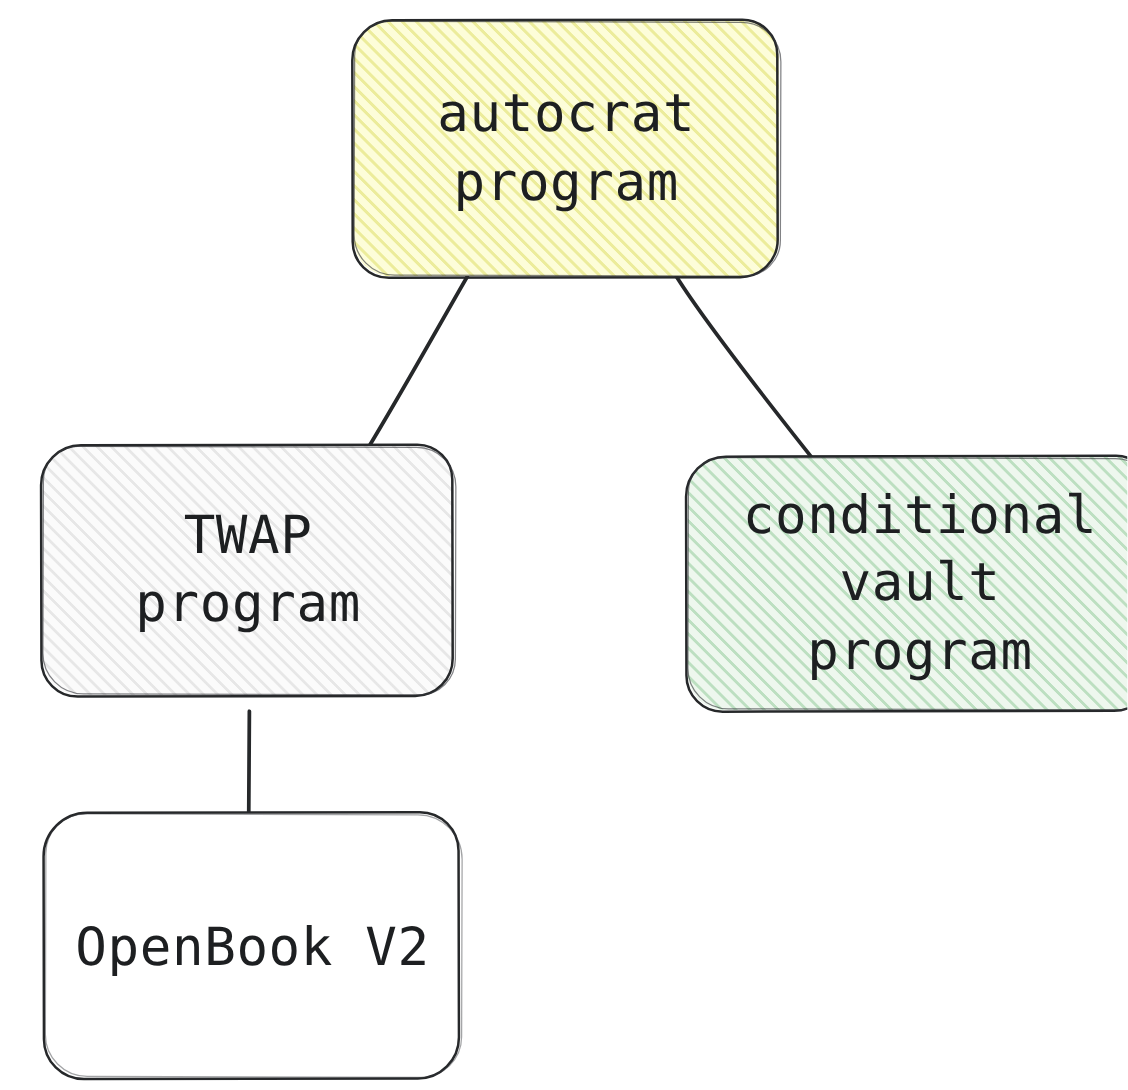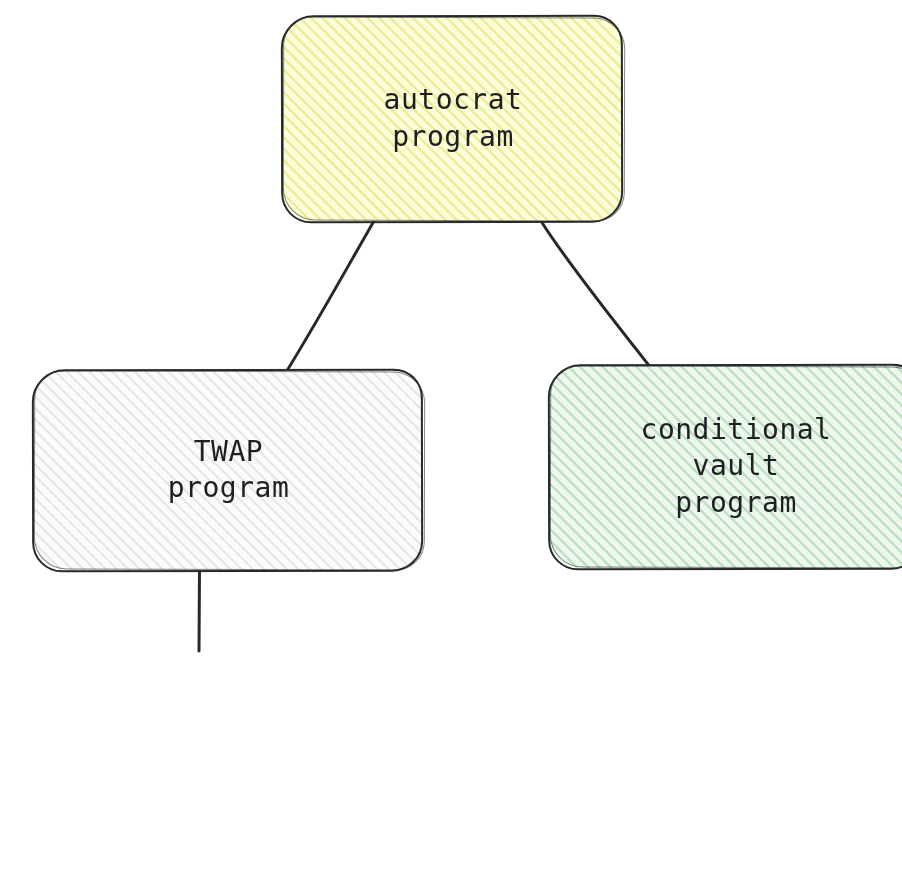--- a/index.html
+++ b/index.html
@@ -29,21 +29,21 @@
   .node {
     position: absolute;
     box-sizing: border-box;
     display: flex;
     align-items: center;
     justify-content: center;
     text-align: center;
     border-radius: 30px;
     color: #1d1f21;
     font-family: "DejaVu Sans Mono", "Liberation Mono", monospace;
-    font-size: 28px;
+    font-size: 42px;
     line-height: 1.30;
     letter-spacing: 0.5px;
     white-space: pre-line;
     z-index: 2;
   }
   
   .node::before,
   .node::after {
     content: "";
     position: absolute;
@@ -79,22 +79,22 @@
         45deg,
         rgba(226,226,118,0.00) 0px,
         rgba(226,226,118,0.00) 2px,
         rgba(222,222,104,0.55) 2.6px,
         rgba(222,222,104,0.55) 4.4px,
         rgba(226,226,118,0.00) 5px,
         rgba(226,226,118,0.00) 8px);
   }
   #node-twap {
     left: 34px;
-    top: 370px;
-    width: 389px;
+    top: 356px;
+    width: 329px;
     height: 200px;
     background-color: #fbfbfb;
     background-image: repeating-linear-gradient(
         45deg,
         rgba(150,150,150,0.00) 0px,
         rgba(150,150,150,0.00) 2px,
         rgba(150,150,150,0.20) 2.6px,
         rgba(150,150,150,0.20) 4.2px,
         rgba(150,150,150,0.00) 4.8px,
         rgba(150,150,150,0.00) 8px);
@@ -156,14 +156,17 @@
     <span class="label">TWAP
 program</span>
   </div>
 
   <div class="node" id="node-vault">
     <span class="label">conditional
 vault
 program</span>
   </div>
 
+  <div class="node" id="node-openbook">
+    <span class="label">OpenBook V2</span>
+  </div>
 
 </div>
 
 </body></html>

